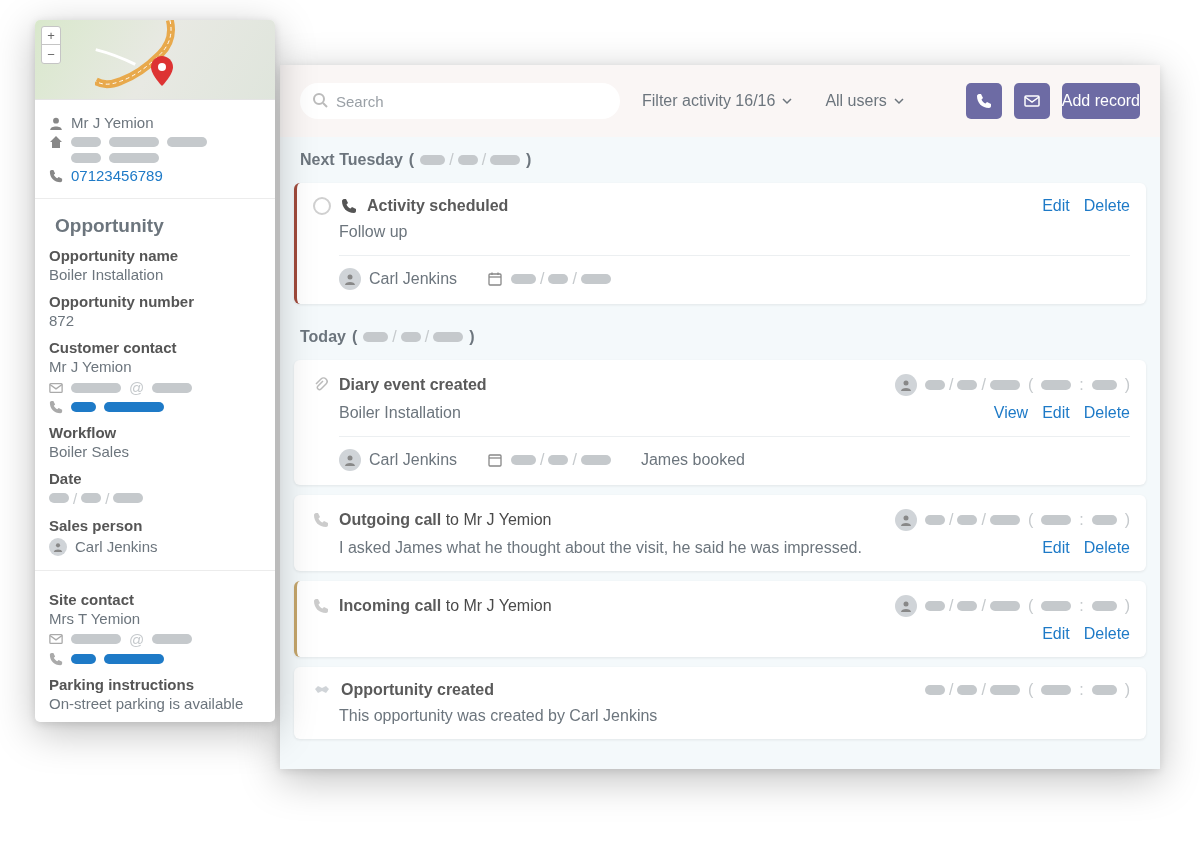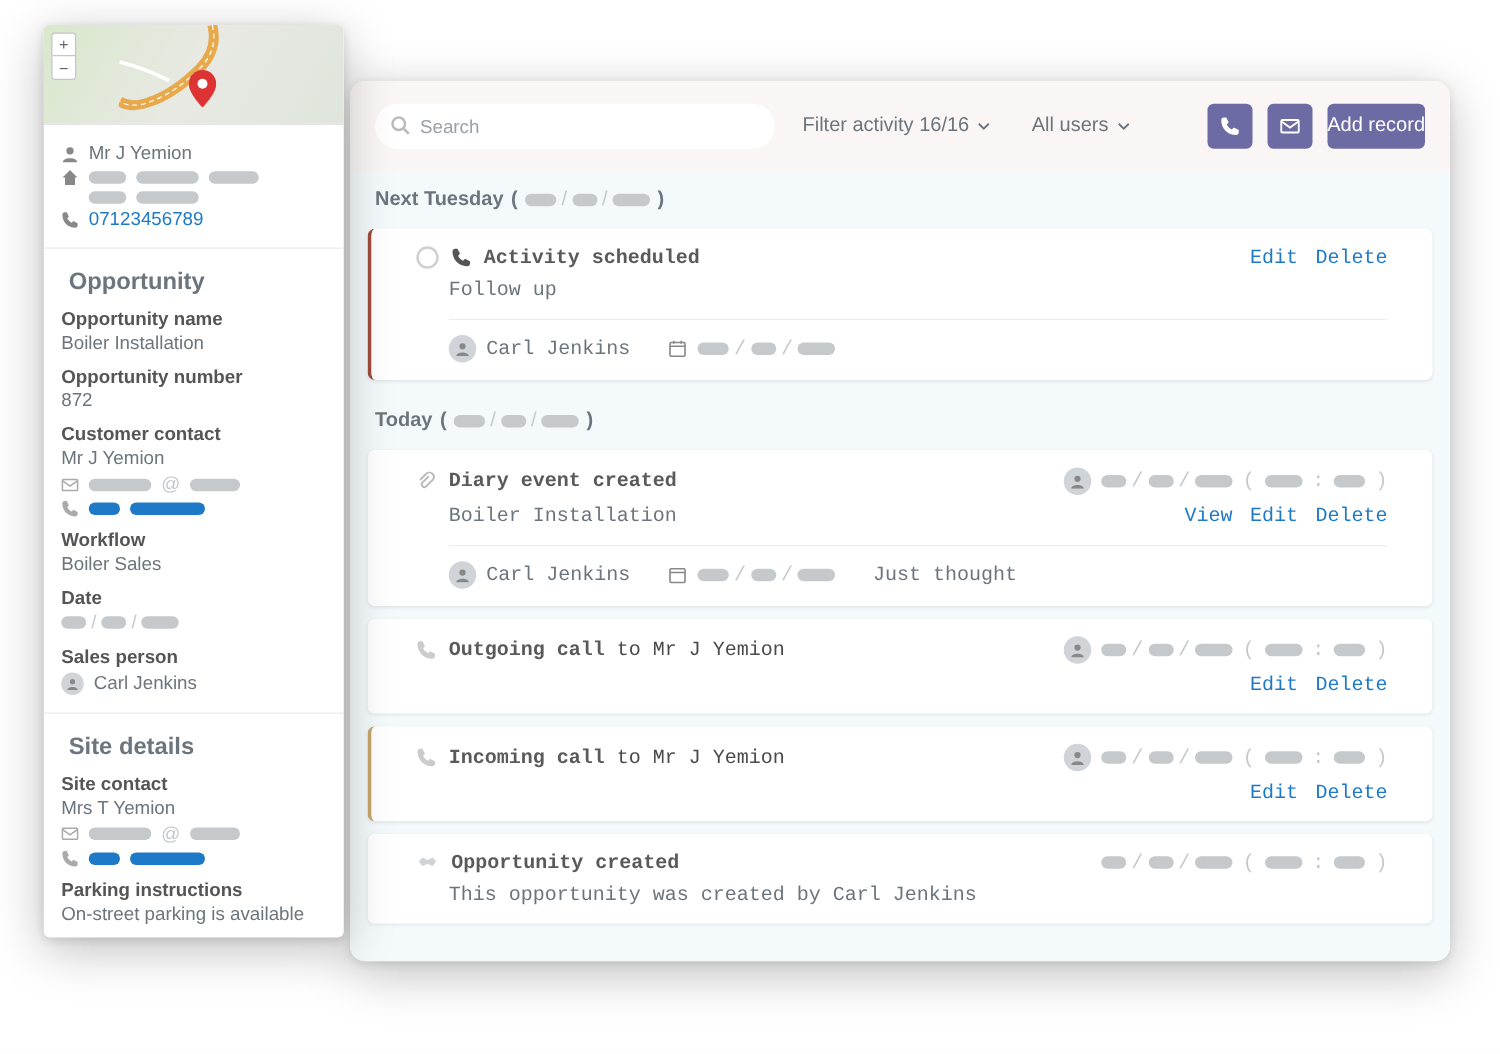--- a/index.html
+++ b/index.html
@@ -10,21 +10,21 @@
   height: 843px;
   position: relative;
   overflow: hidden;
 }
 .main-panel {
   position: absolute;
   left: 280px;
   top: 65px;
   width: 880px;
   background: #fff;
-  border-radius: 12px;
+  border-radius: 1px;
   box-shadow: 0 10px 40px rgba(0,0,0,0.25), 0 2px 8px rgba(0,0,0,0.1);
   overflow: hidden;
 }
 .main-header {
   display: flex;
   align-items: center;
   gap: 12px;
   padding: 18px 20px;
   background: #faf6f5;
 }
@@ -107,22 +107,21 @@
 .skel.w30 { width: 30px; }
 .skel.w40 { width: 40px; }
 .skel.w50 { width: 50px; }
 .slash { color: #c5c9cc; font-weight: 400; }
 .card {
   margin: 6px 14px 10px 14px;
   background: #fff;
   border-radius: 6px;
   box-shadow: 0 1px 3px rgba(0,0,0,0.08);
   border-left: 3px solid transparent;
-  padding: 14px 36px;
-  font-family: Liberation Mono, monospace;
+  padding: 14px 16px;
 }
 .card.accent-red { border-left-color: #a04a3c; }
 .card.accent-tan { border-left-color: #c4a56b; }
 .card-head {
   display: flex;
   align-items: center;
   gap: 10px;
 }
 .card-title {
   color: #4a4a4a;
@@ -456,21 +455,21 @@
               </svg>
           </span>
           <span class="date-placeholder">
               <span class="skel w25"></span>
               <span class="slash">/</span>
               <span class="skel w20"></span>
               <span class="slash">/</span>
               <span class="skel w30"></span>
             </span>
         </div>
-        <div class="meta-item">Just thought</div>
+        <div class="meta-item">James booked</div>
       </div>
     </div>
 
     <div class="card">
       <div class="card-head">
         <span>
           <svg width="16" height="16" viewBox="0 0 16 16" fill="#ccc">
               <path d="M3 1 C2 1 1 2 1 3 C1 10 6 15 13 15 C14 15 15 14 15 13 L15 11 L11 9 L9.5 10.5 C8 10 6 8 5.5 6.5 L7 5 L5 1 Z"></path>
             </svg>
         </span>
@@ -490,20 +489,21 @@
               <span class="skel w30"></span>
             </span>
           <span style="color:#c5c9cc">(</span>
             <span class="skel w30"></span>
             <span style="color:#c5c9cc">:</span>
             <span class="skel w25"></span>
             <span style="color:#c5c9cc">)</span>
         </div>
       </div>
       <div style="display:flex;margin-top:8px;margin-left:26px;">
+        <div class="card-sub" style="margin:0">I asked James what he thought about the visit, he said he was impressed.</div>
         <div class="card-actions" style="margin-left:auto">
           <a>Edit</a>
           <a>Delete</a>
         </div>
       </div>
     </div>
 
     <div class="card accent-tan">
       <div class="card-head">
         <span>
@@ -666,21 +666,20 @@
           <svg width="10" height="10" viewBox="0 0 12 12">
             <circle cx="6" cy="4" r="2.5" fill="#888"></circle>
             <path d="M1 12 C1 8 11 8 11 12Z" fill="#888"></path>
           </svg>
         </span>
       <span>Carl Jenkins</span>
     </div>
   </div>
 
   <div class="sb-section">
-    <div class="sb-h2">Site details</div>
     <div class="sb-label">Site contact</div>
     <div class="sb-val">Mrs T Yemion</div>
     <div class="sb-row" style="margin-top:4px">
       <span class="ic">
           <svg width="14" height="14" viewBox="0 0 16 16" fill="none" stroke="#aaa" stroke-width="1.5">
             <rect x="1" y="3" width="14" height="10" rx="1"></rect>
             <path d="M1 4 L8 9 L15 4"></path>
           </svg>
         </span>
       <span class="skel w50"></span>

